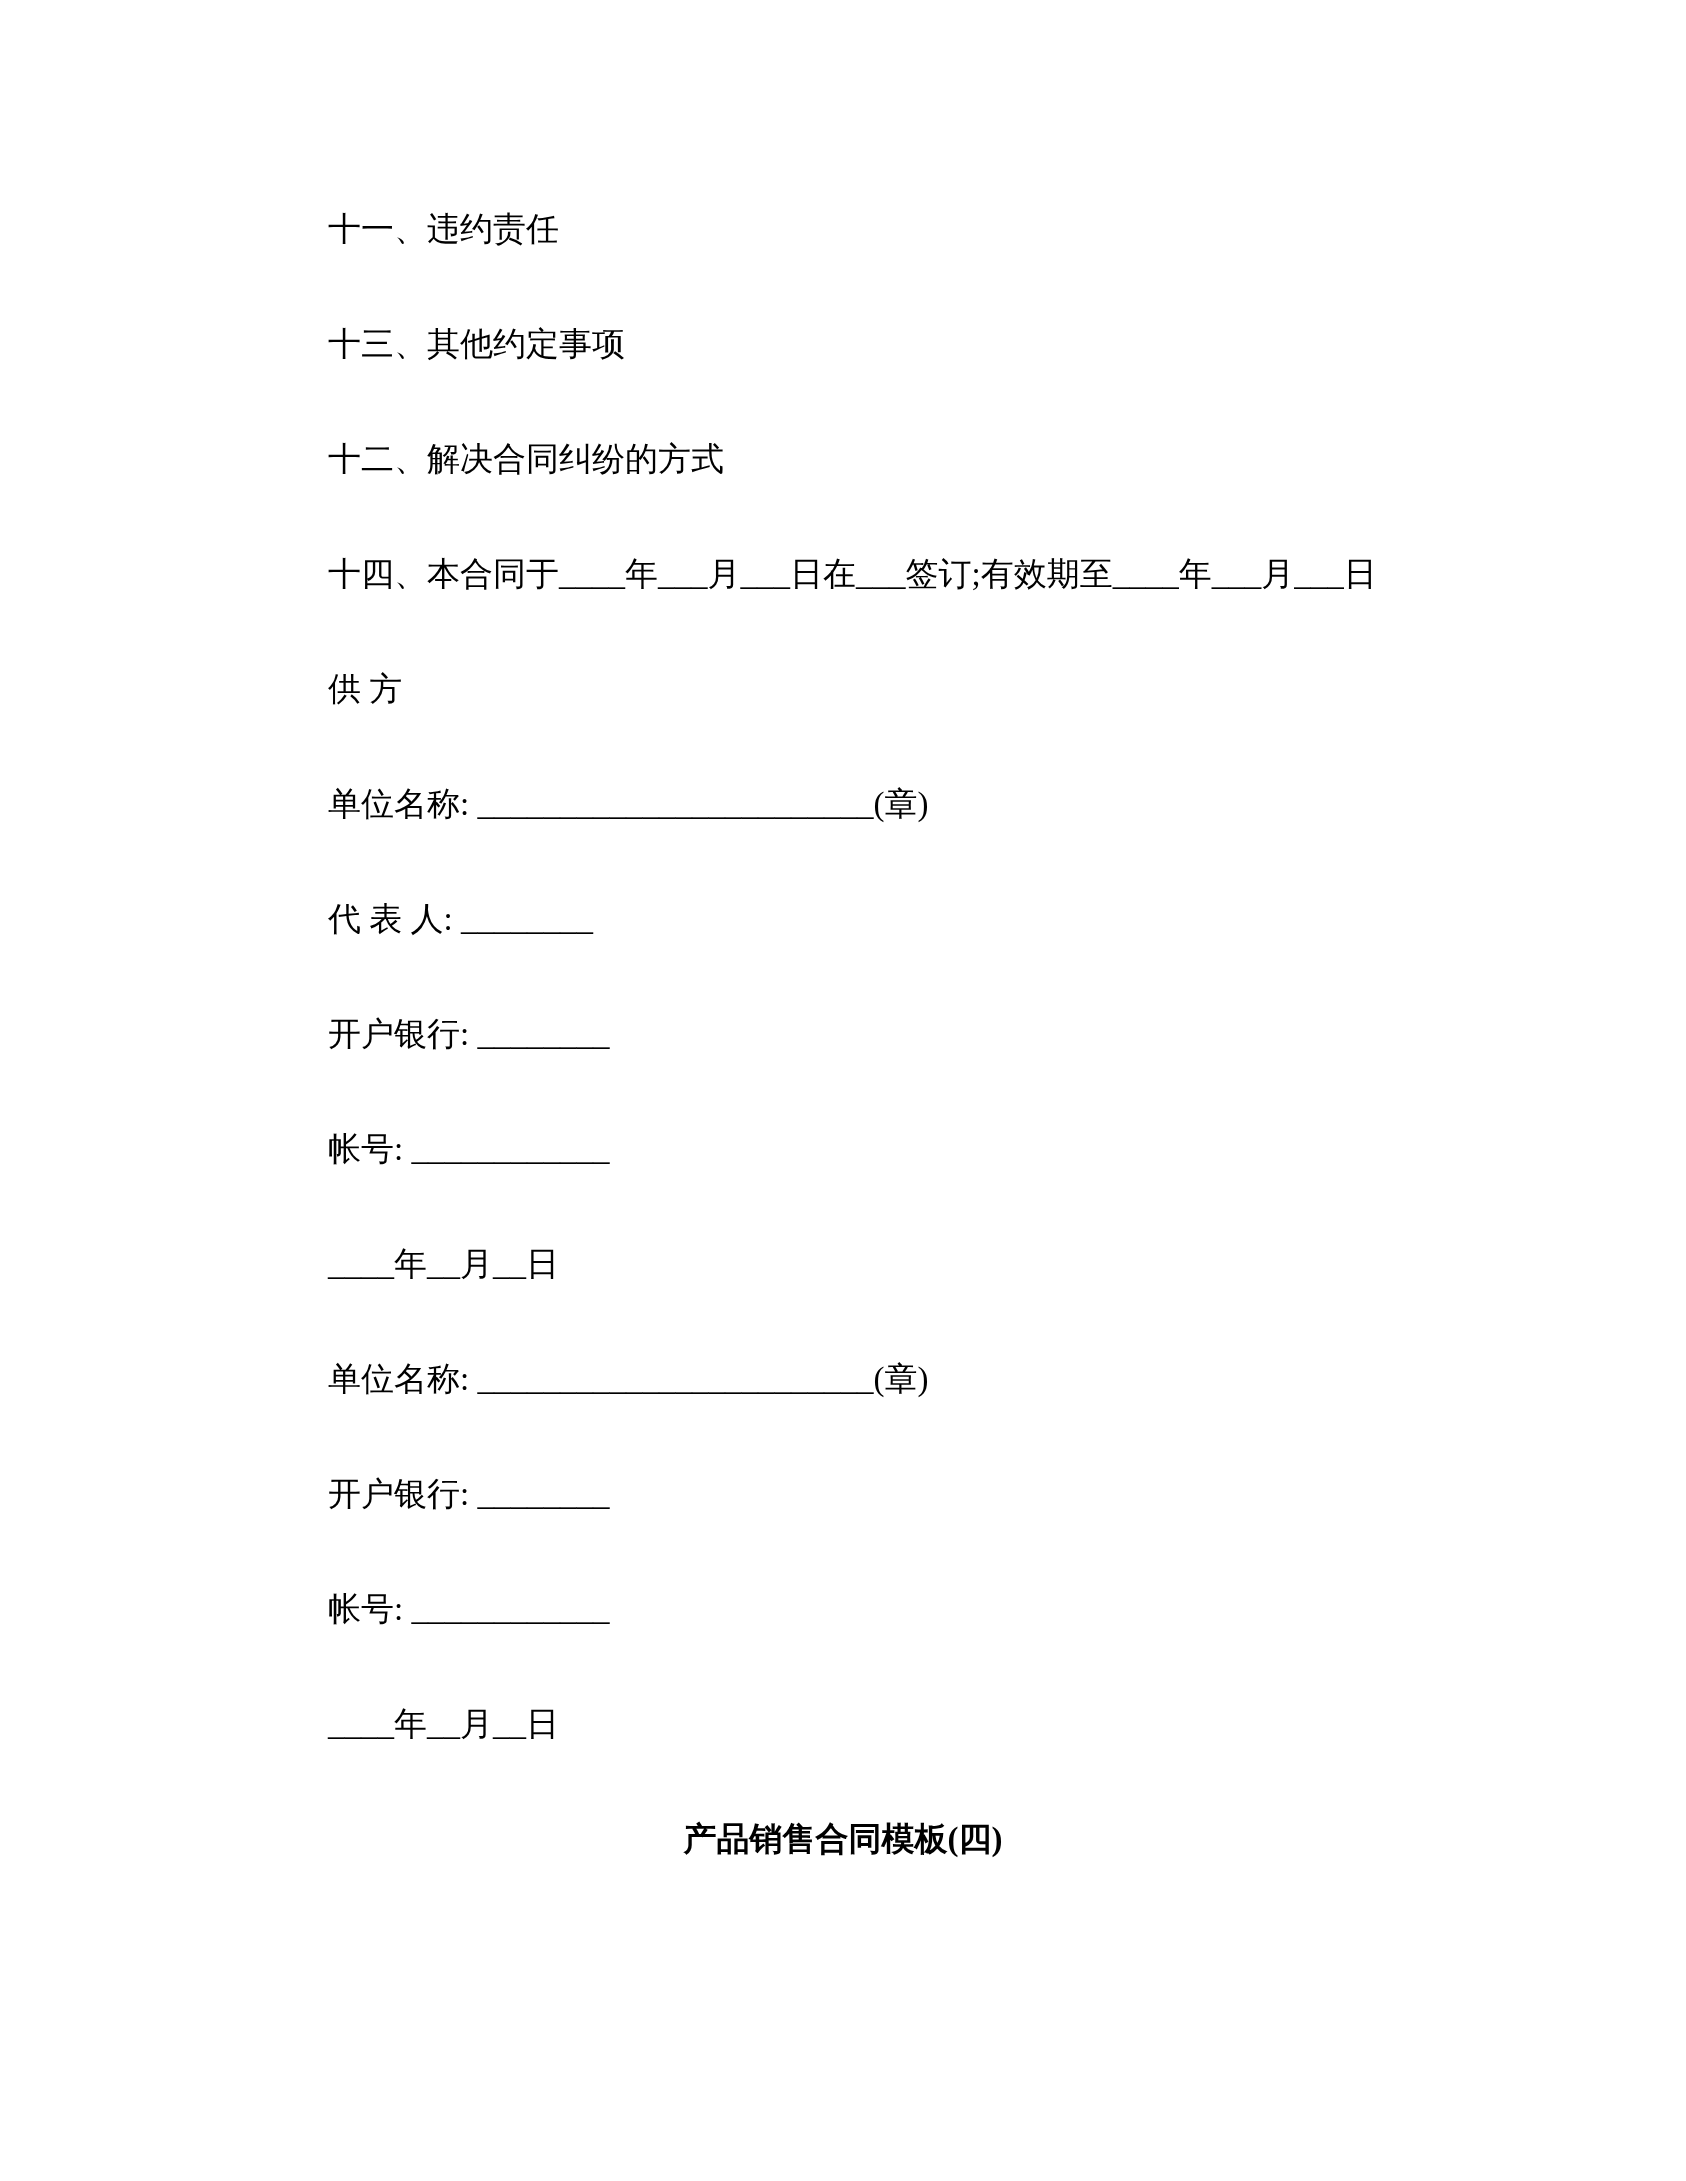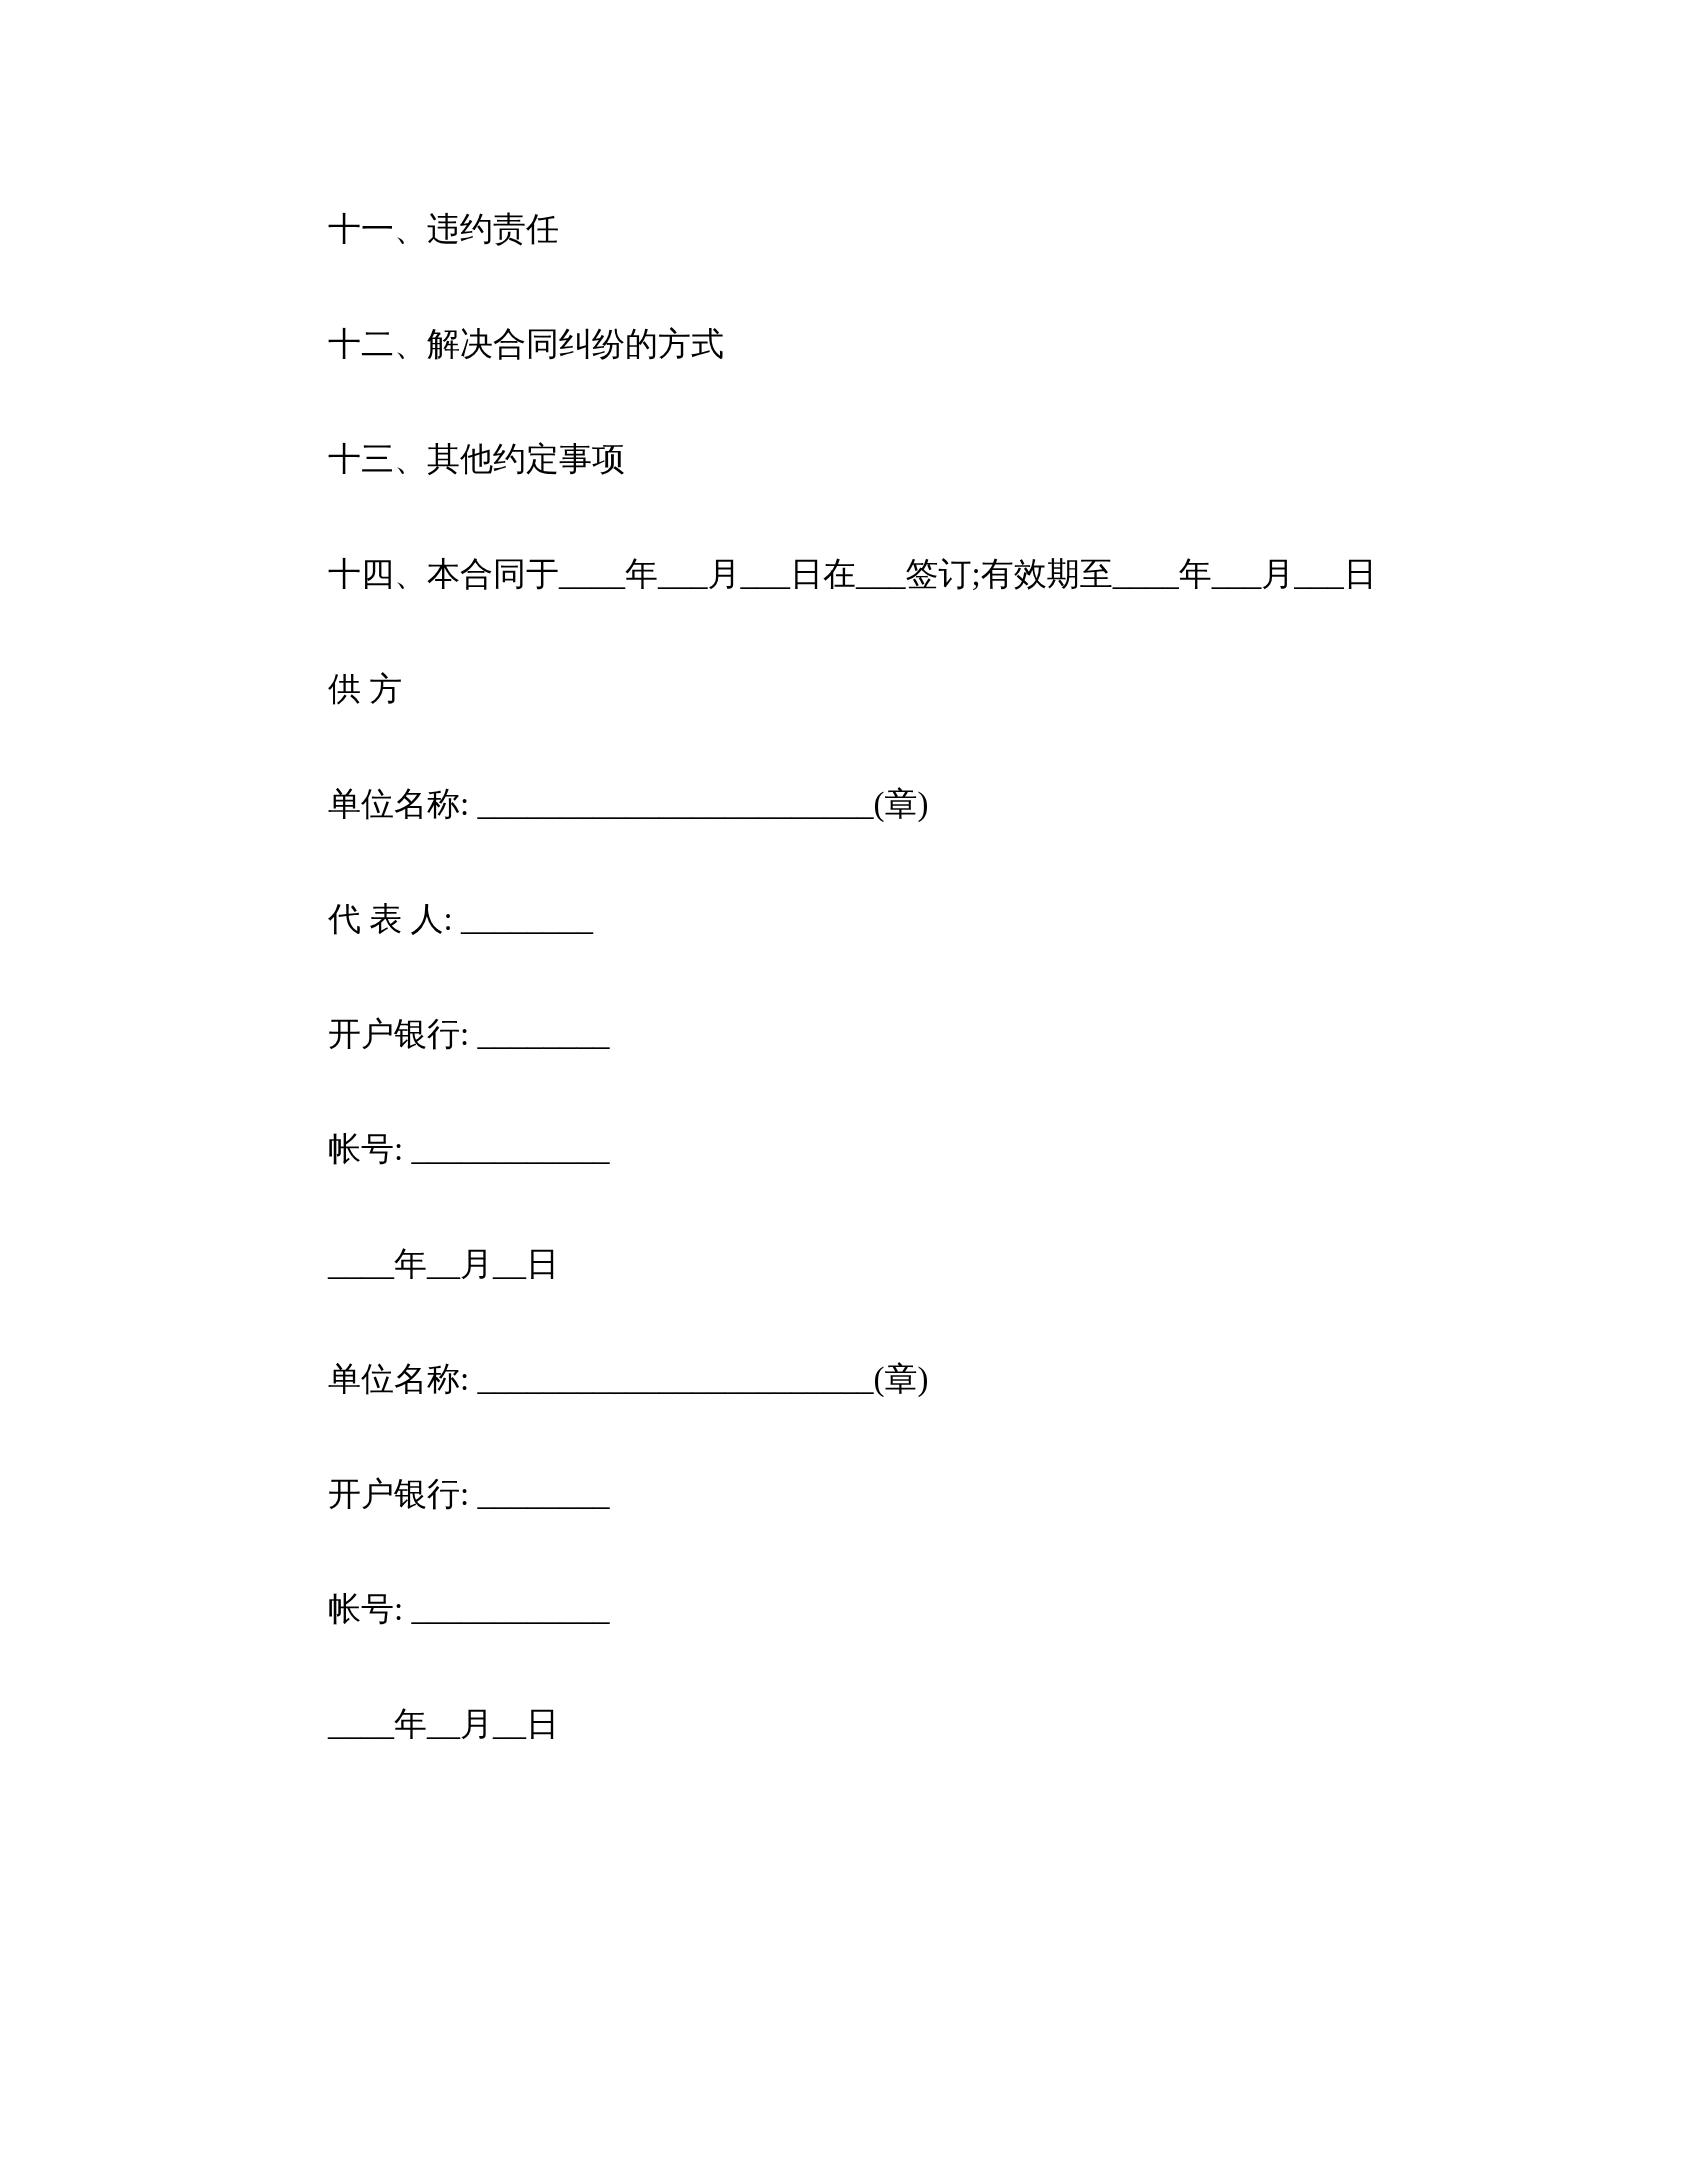--- a/index.html
+++ b/index.html
@@ -35,28 +35,29 @@
     .doc-line.bold {
       font-weight: 700;
     }
   </style>
 </head>
 <body>
 
 <div class="page">
   <div class="content" id="document-content">
       <p class="doc-line">十一、违约责任</p>
+      <p class="doc-line">十三、其他约定事项</p>
       <p class="doc-line">十二、解决合同纠纷的方式</p>
-      <p class="doc-line">十三、其他约定事项</p>
       <p class="doc-line">十四、本合同于____年___月___日在___签订;有效期至____年___月___日</p>
       <p class="doc-line">供 方</p>
       <p class="doc-line">单位名称: ________________________(章)</p>
       <p class="doc-line">代 表 人: ________</p>
       <p class="doc-line">开户银行: ________</p>
       <p class="doc-line">帐号: ____________</p>
       <p class="doc-line">____年__月__日</p>
       <p class="doc-line">单位名称: ________________________(章)</p>
       <p class="doc-line">开户银行: ________</p>
       <p class="doc-line">帐号: ____________</p>
       <p class="doc-line">____年__月__日</p>
+      <p class="doc-line center bold">产品销售合同模板(四)</p>
     </div>
 </div>
 
 
 </body></html>

